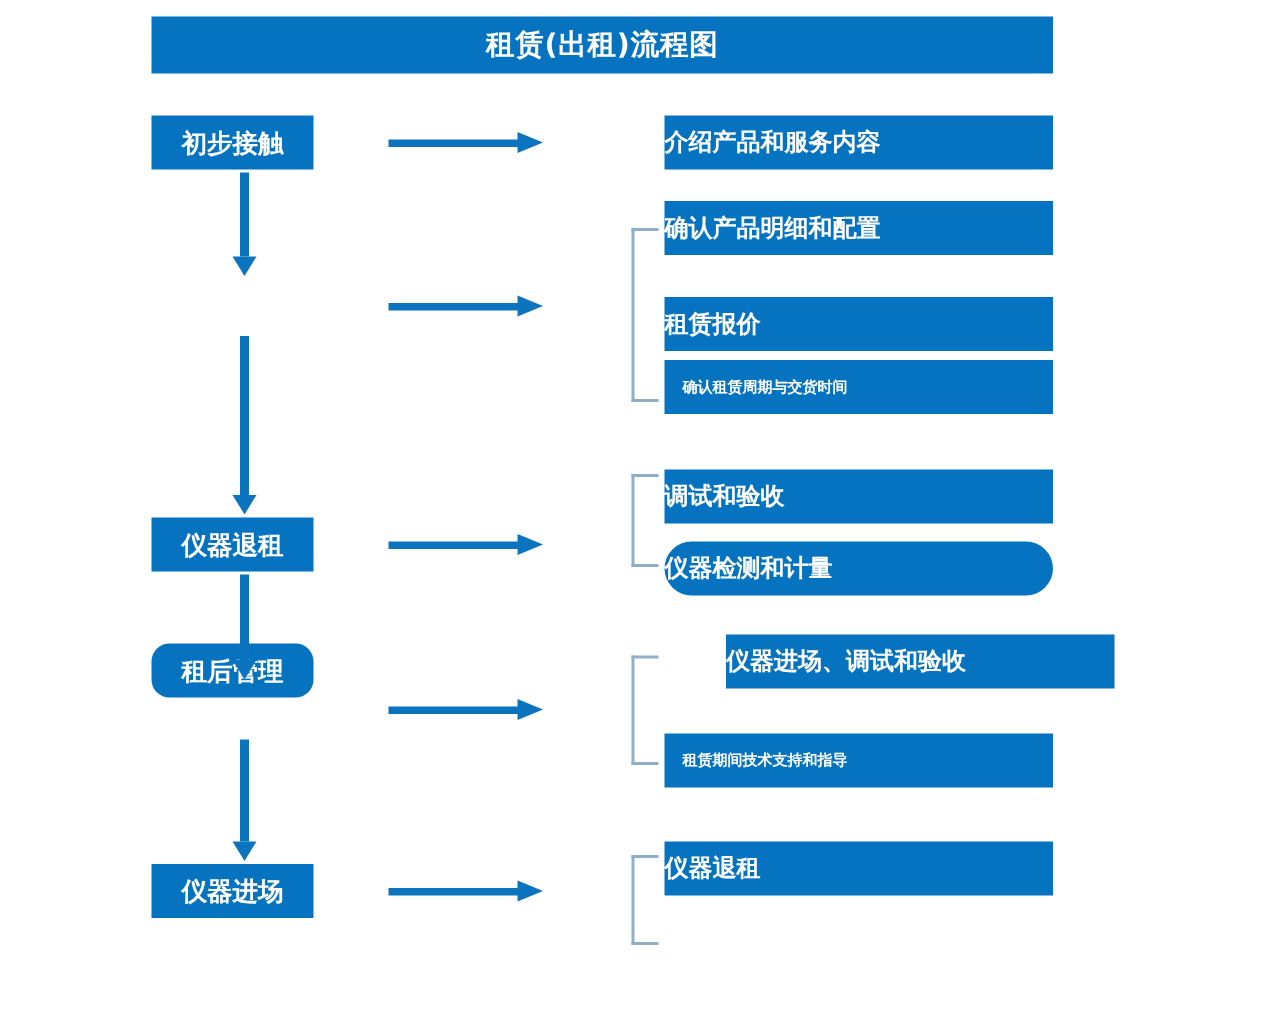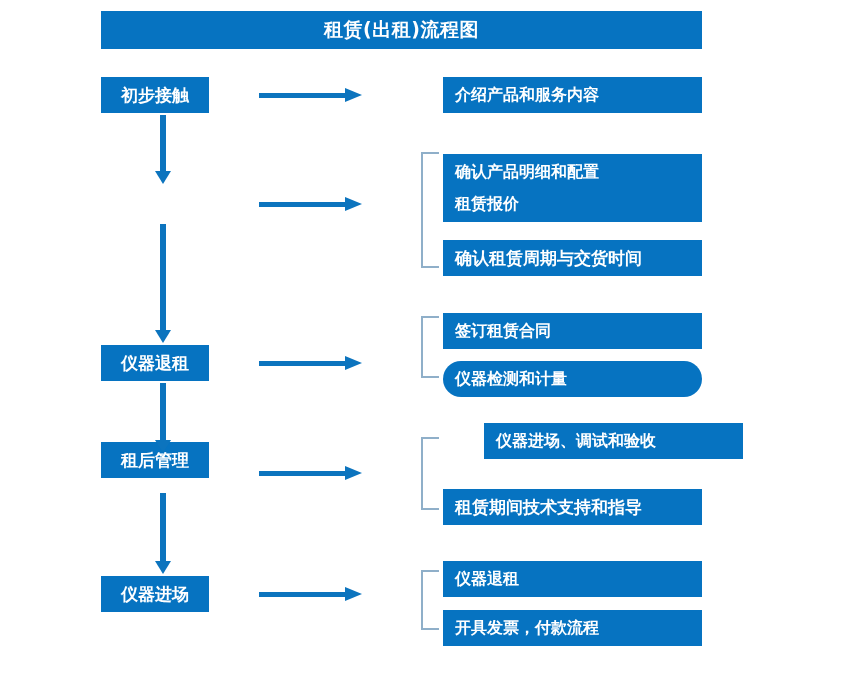--- a/index.html
+++ b/index.html
@@ -59,24 +59,25 @@
     left: 443px;
     width: 259px;
     height: 36px;
     background: #0673C1;
     color: #ffffff;
     font-size: 16px;
     font-weight: bold;
     display: flex;
     align-items: center;
     box-sizing: border-box;
+    padding-left: 0;
+  }
+  .detail-box.wide {
+    font-size: 10px;
     padding-left: 12px;
-  }
-  .detail-box.wide {
-    font-size: 17px;
   }
 
   
   .h-arrow {
     position: absolute;
     left: 259px;
     width: 106px;
     height: 16px;
   }
   .h-arrow .shaft {
@@ -134,21 +135,21 @@
 </style>
 </head>
 <body>
 
 <div id="canvas">
 
   <div class="title-bar">租赁(出租)流程图</div>
 
   <div class="stage-box" style="top:77px;">初步接触</div>
   <div class="stage-box" style="top:345px;">仪器退租</div>
-  <div class="stage-box" style="top:442px;">租后管理</div>
+  <div class="stage-box" style="top:429px;border-radius:12px;">租后管理</div>
   <div class="stage-box" style="top:576px;">仪器进场</div>
 
   <div class="v-arrow" style="top:115px; height:69px;">
     <div class="shaft" style="height:56px;"></div>
     <div class="head" style="top:56px;"></div>
   </div>
   <div class="v-arrow" style="top:224px; height:119px;">
     <div class="shaft" style="height:106px;"></div>
     <div class="head" style="top:106px;"></div>
   </div>
@@ -181,23 +182,22 @@
     <div class="shaft"></div>
       <div class="head"></div>
   </div>
 
   <div class="bracket" style="top:152px; height:116px;"></div>
   <div class="bracket" style="top:316px; height:62px;"></div>
   <div class="bracket" style="top:437px; height:73px;"></div>
   <div class="bracket" style="top:570px; height:60px;"></div>
 
   <div class="detail-box" style="top:77px;">介绍产品和服务内容</div>
-  <div class="detail-box" style="top:134px;margin-top:20px;">确认产品明细和配置</div>
-  <div class="detail-box" style="top:186px;">租赁报价</div>
+  <div class="detail-box" style="top:134px;">确认产品明细和配置</div>
+  <div class="detail-box" style="top:198px;">租赁报价</div>
   <div class="detail-box wide" style="top:240px;">确认租赁周期与交货时间</div>
-  <div class="detail-box" style="top:313px;">签订租赁合同</div>
+  <div class="detail-box" style="top:313px;">调试和验收</div>
   <div class="detail-box" style="top:361px;border-radius:18px;">仪器检测和计量</div>
   <div class="detail-box" style="top:423px;margin-left:41px;">仪器进场、调试和验收</div>
   <div class="detail-box wide" style="top:489px;">租赁期间技术支持和指导</div>
   <div class="detail-box" style="top:561px;">仪器退租</div>
-  <div class="detail-box" style="top:610px;">开具发票，付款流程</div>
 
 </div>
 
 </body></html>

